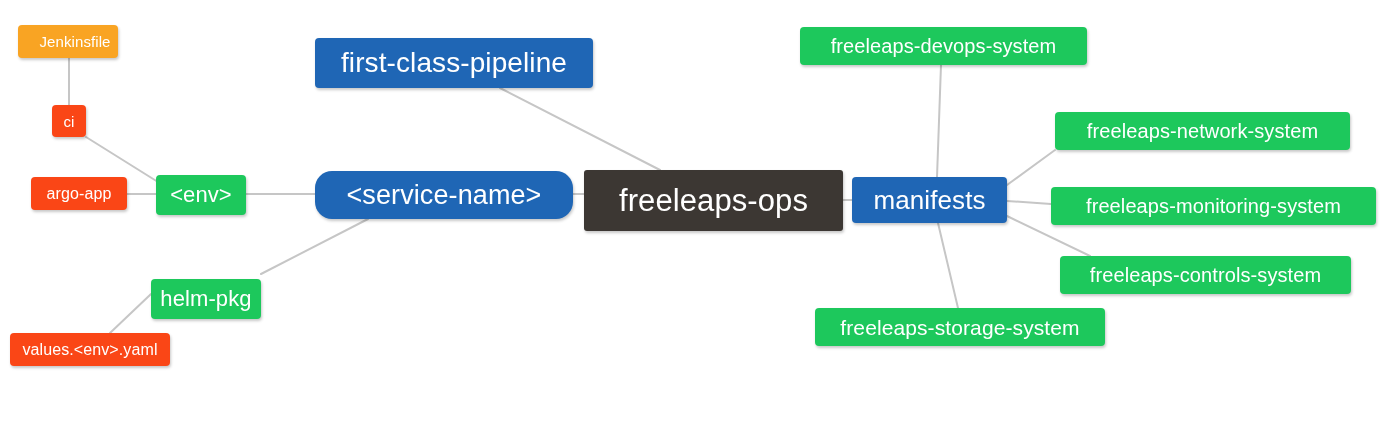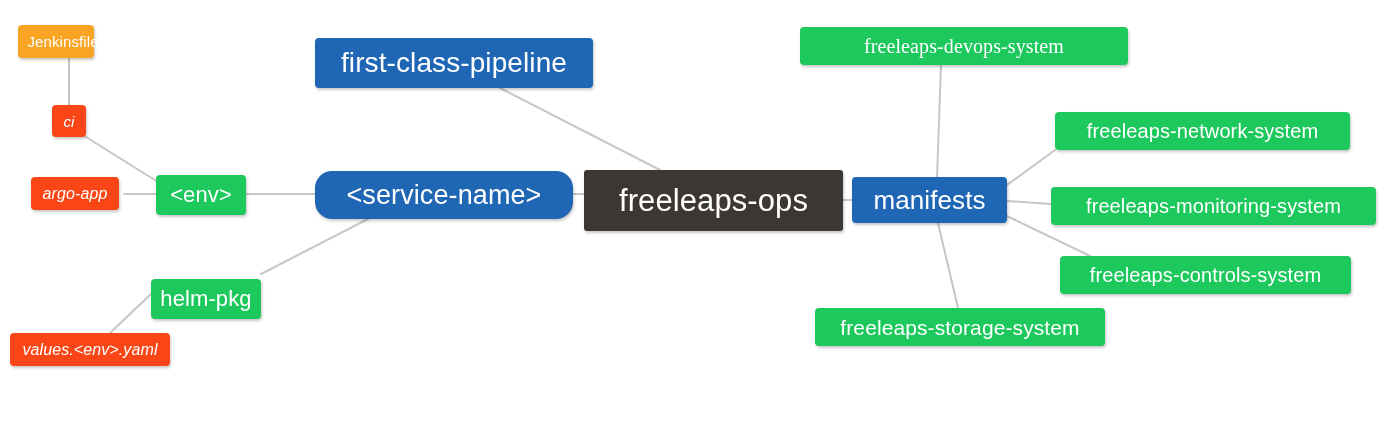--- a/index.html
+++ b/index.html
@@ -37,21 +37,21 @@
     letter-spacing: 0.1px;
     line-height: 1;
   }
   .n-root {
     background: #3c3733;
     font-size: 31px;
     border-radius: 3px;
   }
   .n-blue   { background: #1f66b5; }
   .n-green  { background: #1dc85c; }
-  .n-red    { background: #fa4616; font-style: italic; }
+  .n-red    { background: #fa4616; }
   .n-orange { background: #f9a423; }
 </style>
 </head>
 <body>
 
 <div id="canvas">
   <svg id="edges" xmlns="http://www.w3.org/2000/svg" viewBox="0 0 1390 421">
       <line x1="69" y1="58" x2="69" y2="105" stroke="#c6c6c6" stroke-width="2" stroke-linecap="round"></line>
       <line x1="86" y1="137" x2="158" y2="182" stroke="#c6c6c6" stroke-width="2" stroke-linecap="round"></line>
       <line x1="124" y1="194" x2="156" y2="194" stroke="#c6c6c6" stroke-width="2" stroke-linecap="round"></line>
@@ -61,27 +61,27 @@
       <line x1="368" y1="219" x2="261" y2="274" stroke="#c6c6c6" stroke-width="2" stroke-linecap="round"></line>
       <line x1="151" y1="294" x2="110" y2="333" stroke="#c6c6c6" stroke-width="2" stroke-linecap="round"></line>
       <line x1="843" y1="200" x2="852" y2="200" stroke="#c6c6c6" stroke-width="2" stroke-linecap="round"></line>
       <line x1="937" y1="177" x2="941" y2="65" stroke="#c6c6c6" stroke-width="2" stroke-linecap="round"></line>
       <line x1="1007" y1="185" x2="1055" y2="150" stroke="#c6c6c6" stroke-width="2" stroke-linecap="round"></line>
       <line x1="1007" y1="201" x2="1051" y2="204" stroke="#c6c6c6" stroke-width="2" stroke-linecap="round"></line>
       <line x1="1007" y1="216" x2="1090" y2="256" stroke="#c6c6c6" stroke-width="2" stroke-linecap="round"></line>
       <line x1="938" y1="223" x2="958" y2="308" stroke="#c6c6c6" stroke-width="2" stroke-linecap="round"></line>
     </svg>
   <div id="node-layer">
-      <div class="node n-orange" style="left: 18px; top: 25px; width: 76px; height: 33px; font-size: 15px; padding-left: 14px;">
+      <div class="node n-orange" style="left: 18px; top: 25px; width: 100px; height: 33px; font-size: 15px; padding-left: 14px;">
         <span>Jenkinsfile</span>
       </div>
       <div class="node n-red" style="left: 52px; top: 105px; width: 34px; height: 32px; font-size: 15px;">
         <span>ci</span>
       </div>
-      <div class="node n-red" style="left: 31px; top: 177px; width: 88px; height: 33px; font-size: 16px;">
+      <div class="node n-red" style="left: 31px; top: 177px; width: 96px; height: 33px; font-size: 16px;">
         <span>argo-app</span>
       </div>
       <div class="node n-green" style="left: 156px; top: 175px; width: 90px; height: 40px; font-size: 22px;">
         <span>&lt;env&gt;</span>
       </div>
       <div class="node n-blue" style="left: 315px; top: 171px; width: 258px; height: 48px; font-size: 27px; border-radius: 17px;">
         <span>&lt;service-name&gt;</span>
       </div>
       <div class="node n-blue" style="left: 315px; top: 38px; width: 278px; height: 50px; font-size: 28px;">
         <span>first-class-pipeline</span>
@@ -91,21 +91,21 @@
       </div>
       <div class="node n-red" style="left: 10px; top: 333px; width: 160px; height: 33px; font-size: 16px;">
         <span>values.&lt;env&gt;.yaml</span>
       </div>
       <div class="node n-root" style="left: 584px; top: 170px; width: 259px; height: 61px; font-size: 31px; text-align: right;">
         <span>freeleaps-ops</span>
       </div>
       <div class="node n-blue" style="left: 852px; top: 177px; width: 155px; height: 46px; font-size: 26px;">
         <span>manifests</span>
       </div>
-      <div class="node n-green" style="left: 800px; top: 27px; width: 328px; height: 38px; font-size: 20px; font-family: Liberation Serif, serif;">
+      <div class="node n-green" style="left: 800px; top: 27px; width: 287px; height: 38px; font-size: 20px;">
         <span>freeleaps-devops-system</span>
       </div>
       <div class="node n-green" style="left: 1055px; top: 112px; width: 295px; height: 38px; font-size: 20px;">
         <span>freeleaps-network-system</span>
       </div>
       <div class="node n-green" style="left: 1051px; top: 187px; width: 325px; height: 38px; font-size: 20px;">
         <span>freeleaps-monitoring-system</span>
       </div>
       <div class="node n-green" style="left: 1060px; top: 256px; width: 291px; height: 38px; font-size: 20px;">
         <span>freeleaps-controls-system</span>

